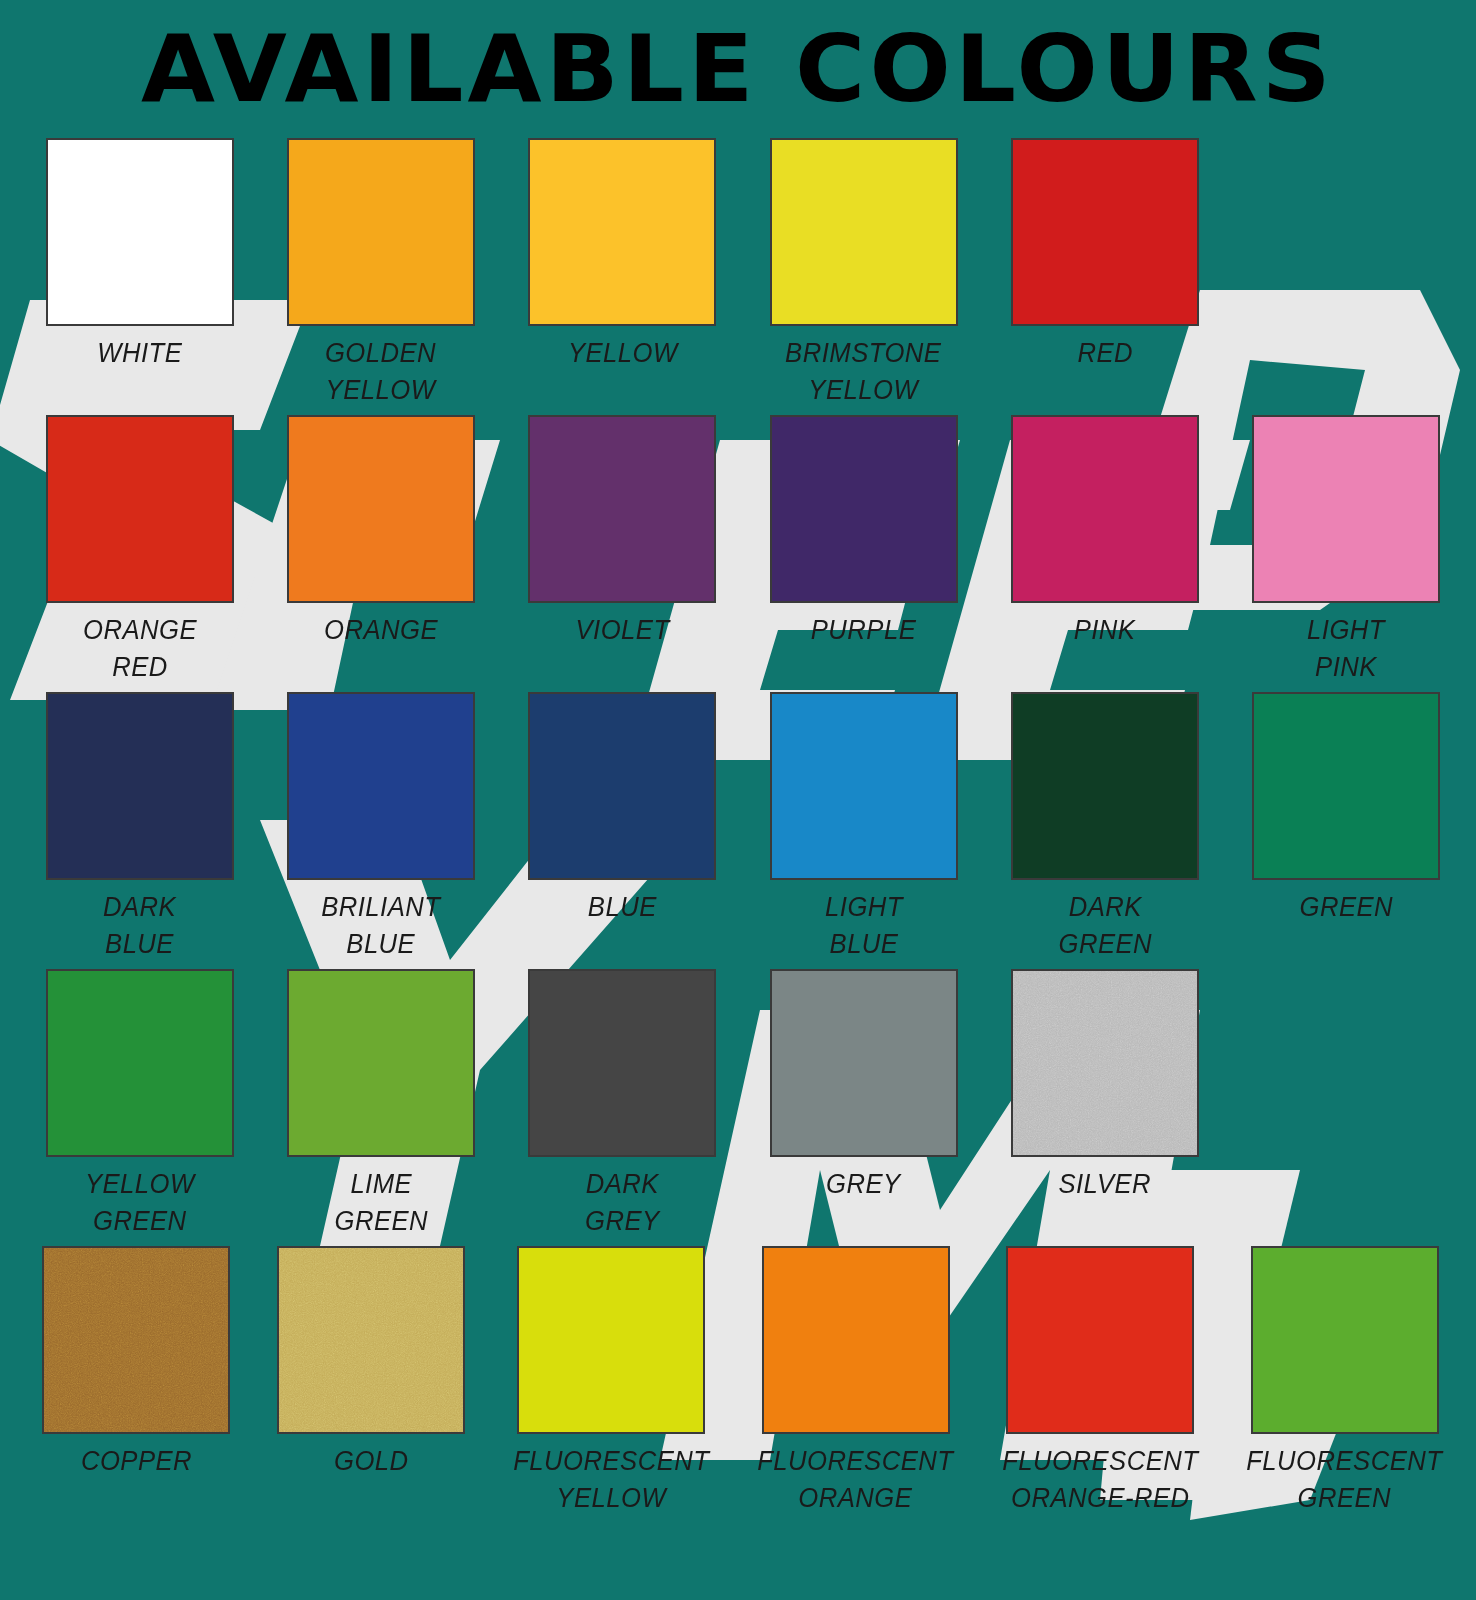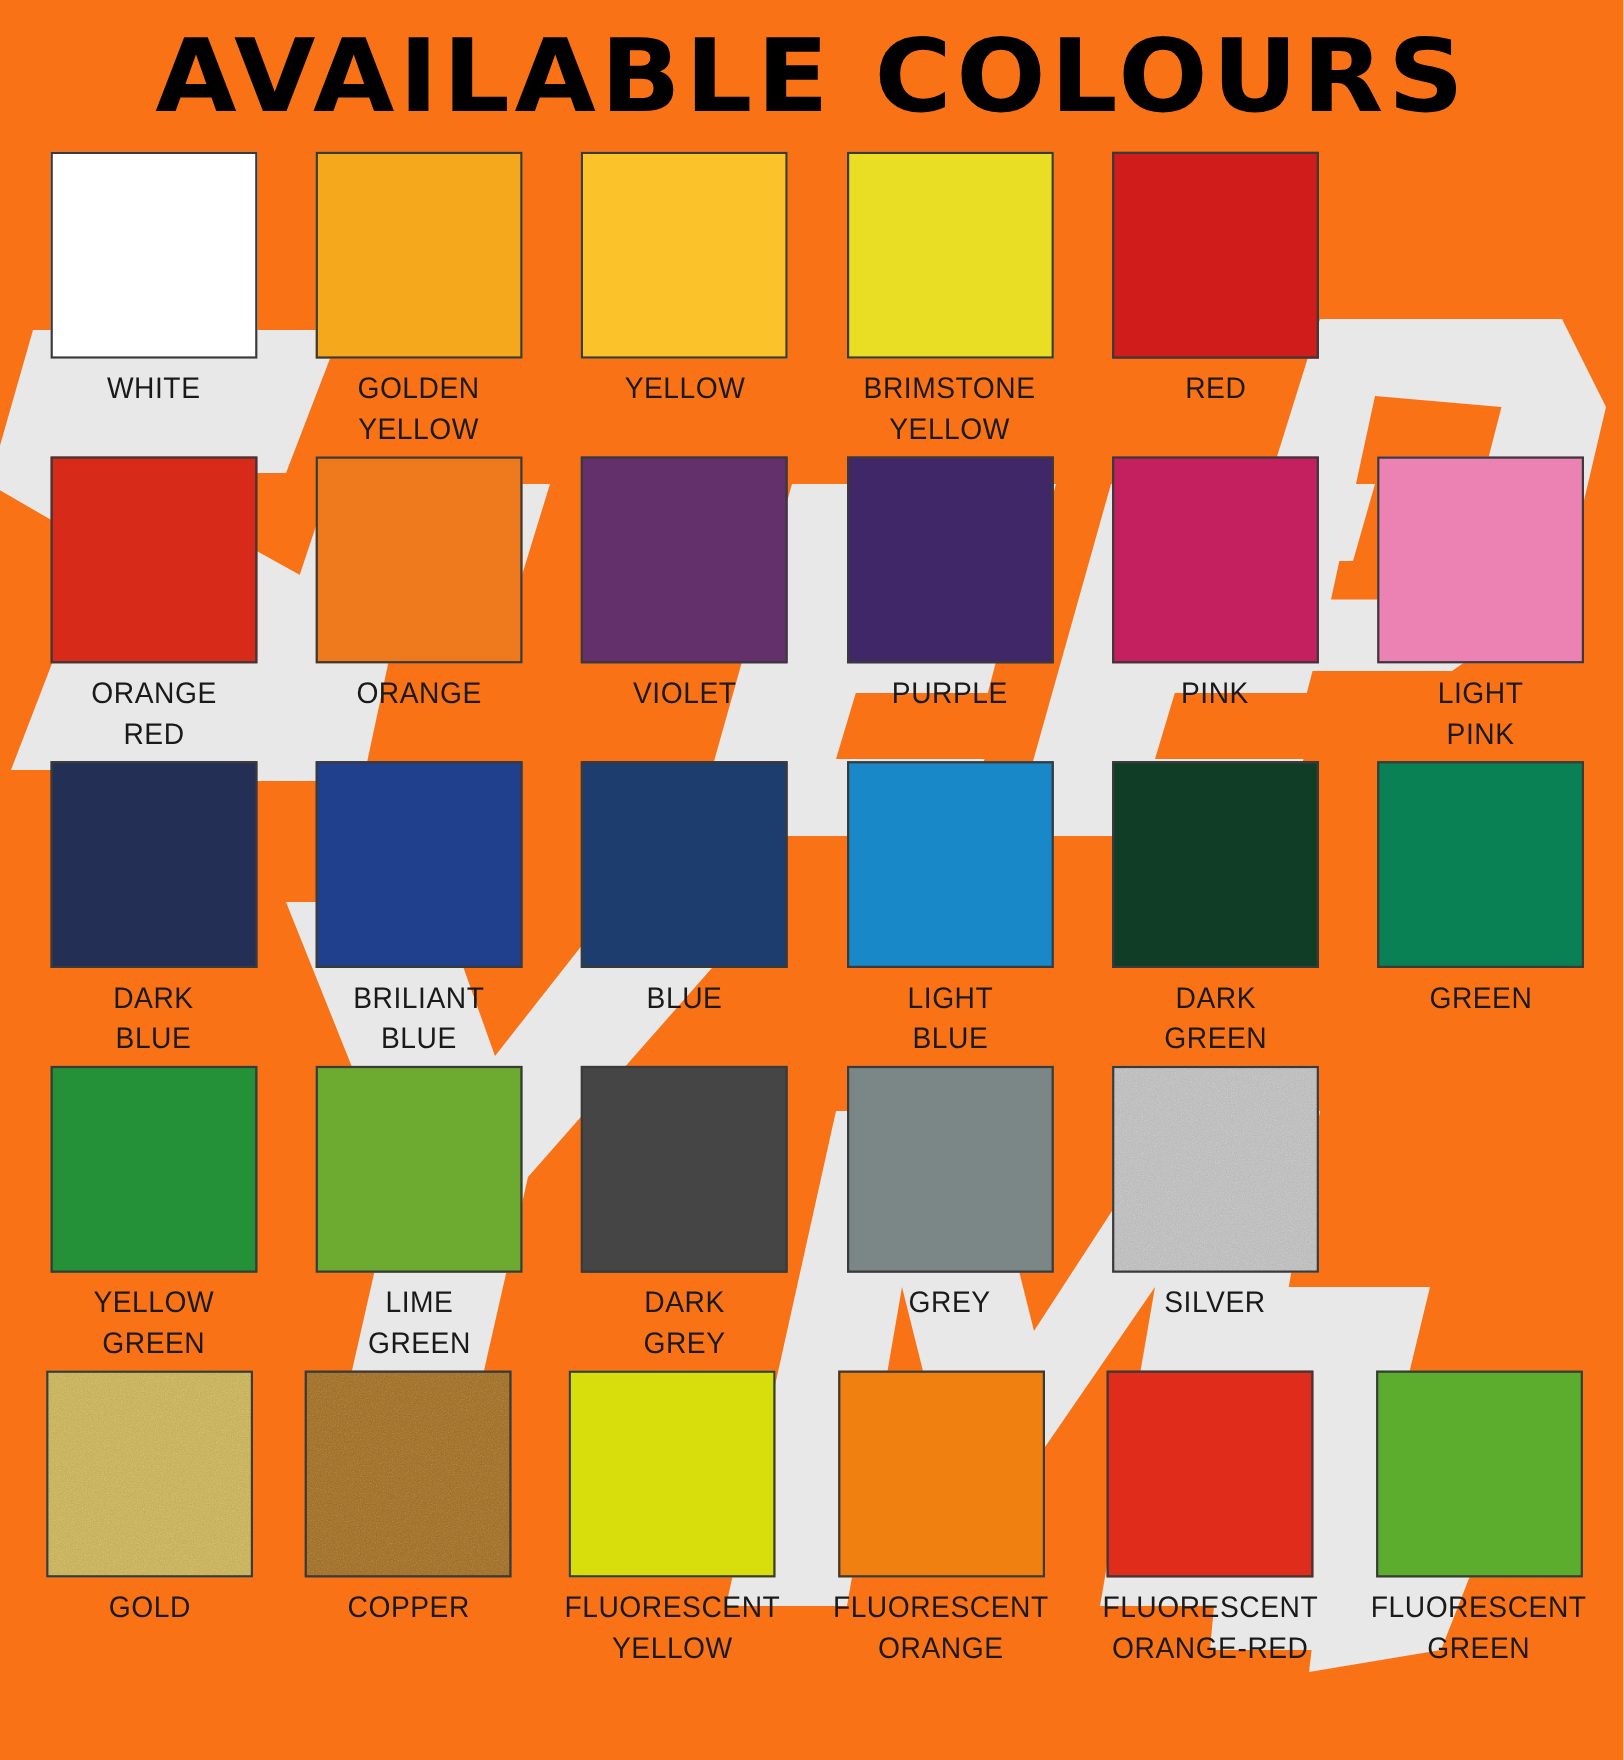--- a/index.html
+++ b/index.html
@@ -9,21 +9,21 @@
     height: 1600px;
     background: #ffffff;
     font-family: "Liberation Sans", sans-serif;
     overflow: hidden;
   }
 
   #page {
     position: relative;
     width: 1476px;
     height: 1600px;
-    background: #f97316;
+    background: #0f766e;
     overflow: hidden;
   }
 
   
   #watermark {
     position: absolute;
     inset: 0;
     z-index: 0;
     pointer-events: none;
     overflow: hidden;
@@ -62,20 +62,21 @@
     grid-template-columns: repeat(6, 1fr);
     column-gap: 38px;
     margin-bottom: 6px;
   }
 
   .cell {
     display: flex;
     flex-direction: column;
     align-items: center;
     width: 100%;
+    font-style: italic;
   }
 
   .swatch {
     width: 188px;
     height: 188px;
     border: 2px solid #3a3a3a;
     position: relative;
     overflow: hidden;
   }
   .swatch .tex {
@@ -254,44 +255,44 @@
                 </filter>
                 <rect width="188" height="188" filter="url(#n23)" opacity="0.9"></rect>
               </svg></div>
           </div>
         <div class="label" style="color: rgb(26, 26, 26);">SILVER</div>
       </div>
     </div>
 
     <div class="row row-5">
       <div class="cell">
+        <div class="swatch" style="background: rgb(154, 106, 44); border-color: rgb(58, 58, 58);">
+            <div class="tex"><svg width="188" height="188">
+                <filter id="n25">
+                  <feTurbulence type="fractalNoise" baseFrequency="0.9" numOctaves="4" stitchTiles="stitch"></feTurbulence>
+                  <feColorMatrix type="saturate" values="0"></feColorMatrix>
+                </filter>
+                <rect width="188" height="188" filter="url(#n25)" opacity="0.9"></rect>
+              </svg></div>
+          </div>
+        <div class="label" style="color: rgb(26, 26, 26);">COPPER</div>
+      </div>
+      <div class="cell">
         <div class="swatch" style="background: rgb(196, 172, 88); border-color: rgb(58, 58, 58);">
             <div class="tex"><svg width="188" height="188">
                 <filter id="n24">
                   <feTurbulence type="fractalNoise" baseFrequency="0.9" numOctaves="4" stitchTiles="stitch"></feTurbulence>
                   <feColorMatrix type="saturate" values="0"></feColorMatrix>
                 </filter>
                 <rect width="188" height="188" filter="url(#n24)" opacity="0.9"></rect>
               </svg></div>
           </div>
         <div class="label" style="color: rgb(26, 26, 26);">GOLD</div>
       </div>
       <div class="cell">
-        <div class="swatch" style="background: rgb(154, 106, 44); border-color: rgb(58, 58, 58);">
-            <div class="tex"><svg width="188" height="188">
-                <filter id="n25">
-                  <feTurbulence type="fractalNoise" baseFrequency="0.9" numOctaves="4" stitchTiles="stitch"></feTurbulence>
-                  <feColorMatrix type="saturate" values="0"></feColorMatrix>
-                </filter>
-                <rect width="188" height="188" filter="url(#n25)" opacity="0.9"></rect>
-              </svg></div>
-          </div>
-        <div class="label" style="color: rgb(26, 26, 26);">COPPER</div>
-      </div>
-      <div class="cell">
         <div class="swatch" style="background: rgb(216, 222, 12); border-color: rgb(58, 58, 58);"></div>
         <div class="label" style="color: rgb(26, 26, 26);">FLUORESCENT
 YELLOW</div>
       </div>
       <div class="cell">
         <div class="swatch" style="background: rgb(240, 128, 15); border-color: rgb(58, 58, 58);"></div>
         <div class="label" style="color: rgb(26, 26, 26);">FLUORESCENT
 ORANGE</div>
       </div>
       <div class="cell">

